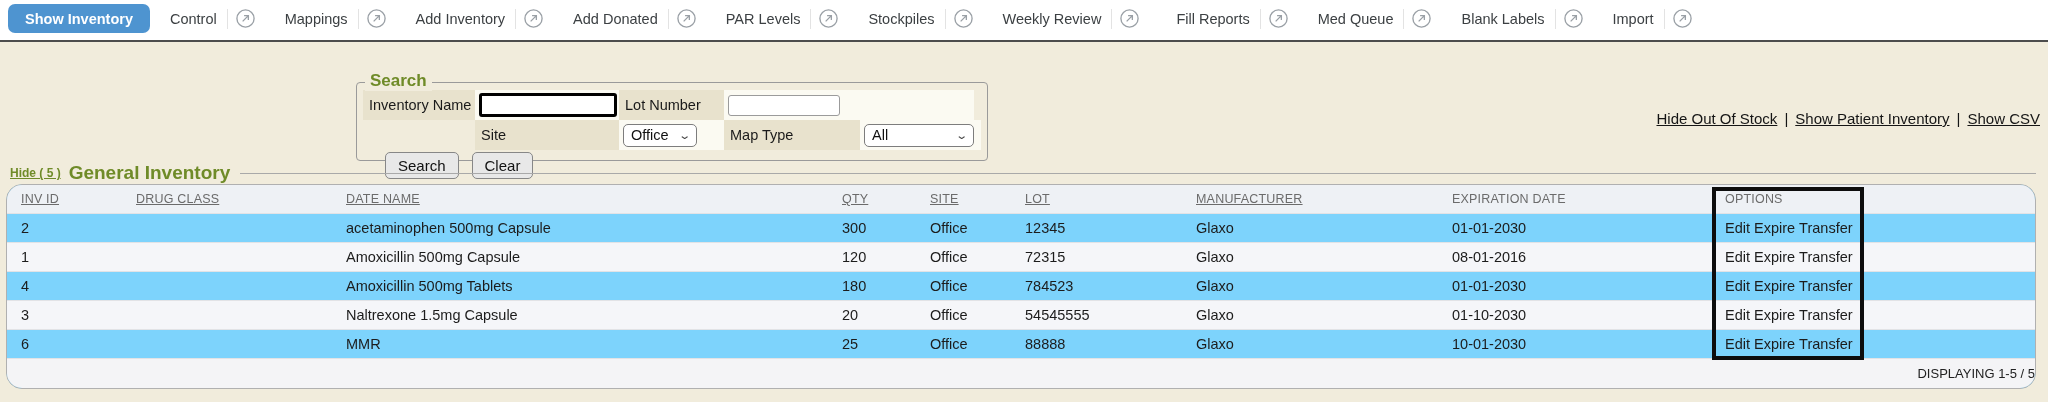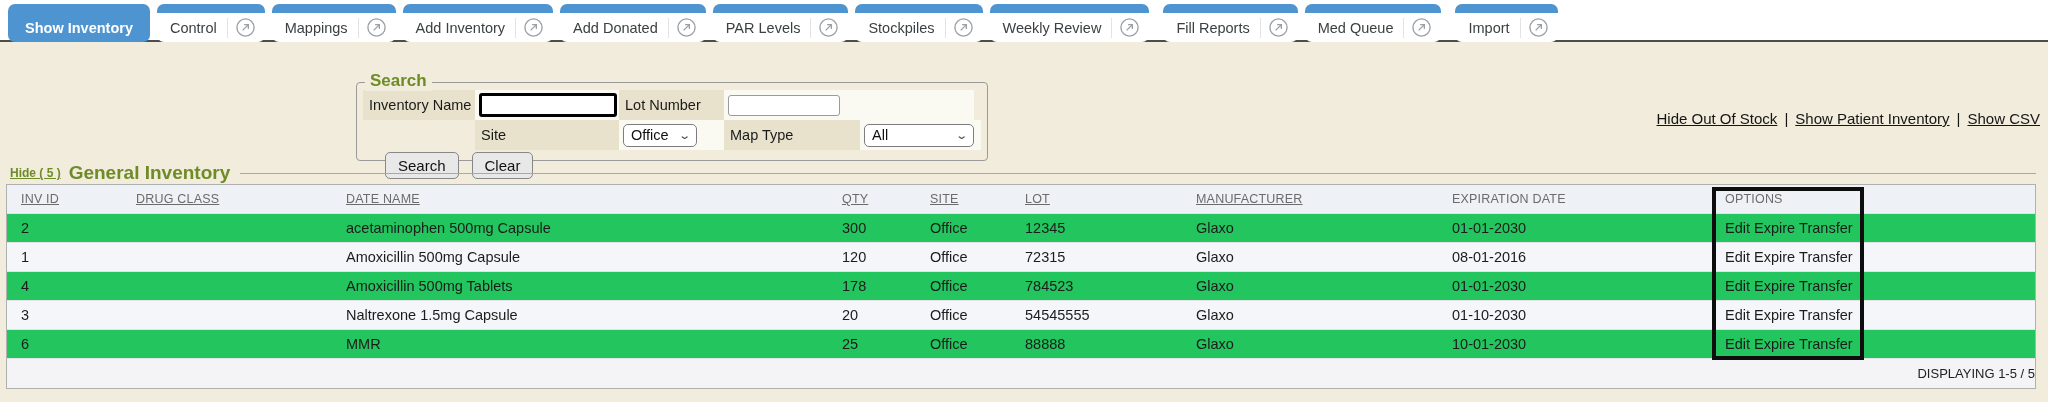--- a/index.html
+++ b/index.html
@@ -4,21 +4,21 @@
 <style>
   * { margin:0; padding:0; box-sizing:border-box; }
   html,body { width:2048px; height:402px; overflow:hidden; }
   body { font-family:"Liberation Sans", sans-serif; background:#f1ecdc; }
 
   
   .tabbar {
     height:42px; background:#ffffff; border-bottom:2px solid #4d4d4d;
     display:flex; align-items:flex-start; gap:7px; padding:4px 0 0 8px;
   }
-  .tab { border-radius:7px; overflow:hidden; display:flex; flex-direction:column; cursor:pointer; flex:0 0 auto; }
+  .tab { border-radius:7px; overflow:hidden; display:flex; flex-direction:row; cursor:pointer; flex:0 0 auto; }
   .tab-cap { height:9px; background:#4e94d0; }
   .tab-main { background:#ffffff; height:29px; display:flex; align-items:center; padding:0 9px; }
   .tab-label { font-size:14.5px; color:#3c4043; white-space:nowrap; padding:0 4px; }
   .tab-divider { width:1px; height:20px; background:#e3e3e3; margin:0 7px 0 6px; }
   .tab-icon { width:21px; height:21px; display:inline-flex; }
   .tab.active .tab-main { background:#4e94d0; }
   .tab.active .tab-label { color:#ffffff; font-weight:bold; padding:0 8px; }
 
   
   .content { position:relative; height:360px; background:#f1ecdc; }
@@ -57,22 +57,22 @@
   .toplinks a { color:#151515; text-decoration:underline; cursor:pointer; white-space:nowrap; }
   .toplinks .sep { text-decoration:none; }
 
   
   .gi { position:absolute; left:6px; right:12px; top:120px; }
   .gi-legend { display:flex; align-items:center; height:22px; }
   .gi-hide { font-size:12px; font-weight:bold; color:#6f8b28; text-decoration:underline; cursor:pointer; margin:0 8px 0 4px; white-space:nowrap; }
   .gi-title { font-size:19px; font-weight:bold; color:#6f8b28; white-space:nowrap; }
   .gi-rule { flex:1; border-top:1px solid #a9a9a9; margin-left:10px; }
 
-  table.inv { width:100%; border-collapse:separate; border-spacing:0; background:#22c55e;
-    border:1px solid #b0b0b0; border-radius:0; overflow:hidden; table-layout:fixed; }
+  table.inv { width:100%; border-collapse:separate; border-spacing:0; background:#7dd3fc;
+    border:1px solid #b0b0b0; border-radius:16px; overflow:hidden; table-layout:fixed; }
   table.inv th {
     height:28px; text-align:left; font-weight:normal; font-size:12.5px; color:#6b6b6b;
     background:#eef1f5; padding-left:14px; white-space:nowrap; letter-spacing:.2px;
   }
   th .sort-link { text-decoration:underline; cursor:pointer; }
   table.inv td { height:29px; font-size:14.5px; color:#1c1c1c; padding-left:14px; border-top:1px solid #e2e3e6; white-space:nowrap; }
   table.inv tbody tr:nth-child(even) td { background:#f5f6f9; }
   table.inv tfoot td { background:#f4f4f6; text-align:right; font-size:13px; color:#222; height:30px; padding-left:0; }
   .opt-link { cursor:pointer; margin-right:4px; }
 
@@ -219,20 +219,30 @@
           <svg viewBox="0 0 22 22" width="21" height="21">
             <circle cx="11" cy="11" r="9" fill="none" stroke="#9aa0a6" stroke-width="1.4"></circle>
             <path d="M8 14 L14 8 M9.5 8 H14 V12.5" fill="none" stroke="#9aa0a6" stroke-width="1.4"></path>
           </svg>
         </span>
     </div>
   </div>
 
   <div class="tab">
     <div class="tab-cap"></div>
+    <div class="tab-main">
+      <span class="tab-label">Blank Labels</span>
+      <span class="tab-divider"></span>
+      <span class="tab-icon">
+          <svg viewBox="0 0 22 22" width="21" height="21">
+            <circle cx="11" cy="11" r="9" fill="none" stroke="#9aa0a6" stroke-width="1.4"></circle>
+            <path d="M8 14 L14 8 M9.5 8 H14 V12.5" fill="none" stroke="#9aa0a6" stroke-width="1.4"></path>
+          </svg>
+        </span>
+    </div>
   </div>
 
   <div class="tab">
     <div class="tab-cap"></div>
     <div class="tab-main">
       <span class="tab-label">Import</span>
       <span class="tab-divider"></span>
       <span class="tab-icon">
           <svg viewBox="0 0 22 22" width="21" height="21">
             <circle cx="11" cy="11" r="9" fill="none" stroke="#9aa0a6" stroke-width="1.4"></circle>
@@ -347,21 +357,21 @@
           <td>08-01-2016</td>
           <td>
             <span class="opt-link">Edit</span><span class="opt-link">Expire</span><span class="opt-link">Transfer</span>
           </td>
           <td></td>
         </tr>
         <tr>
           <td>4</td>
           <td></td>
           <td>Amoxicillin 500mg Tablets</td>
-          <td>178</td>
+          <td>180</td>
           <td>Office</td>
           <td>784523</td>
           <td>Glaxo</td>
           <td>01-01-2030</td>
           <td>
             <span class="opt-link">Edit</span><span class="opt-link">Expire</span><span class="opt-link">Transfer</span>
           </td>
           <td></td>
         </tr>
         <tr>

